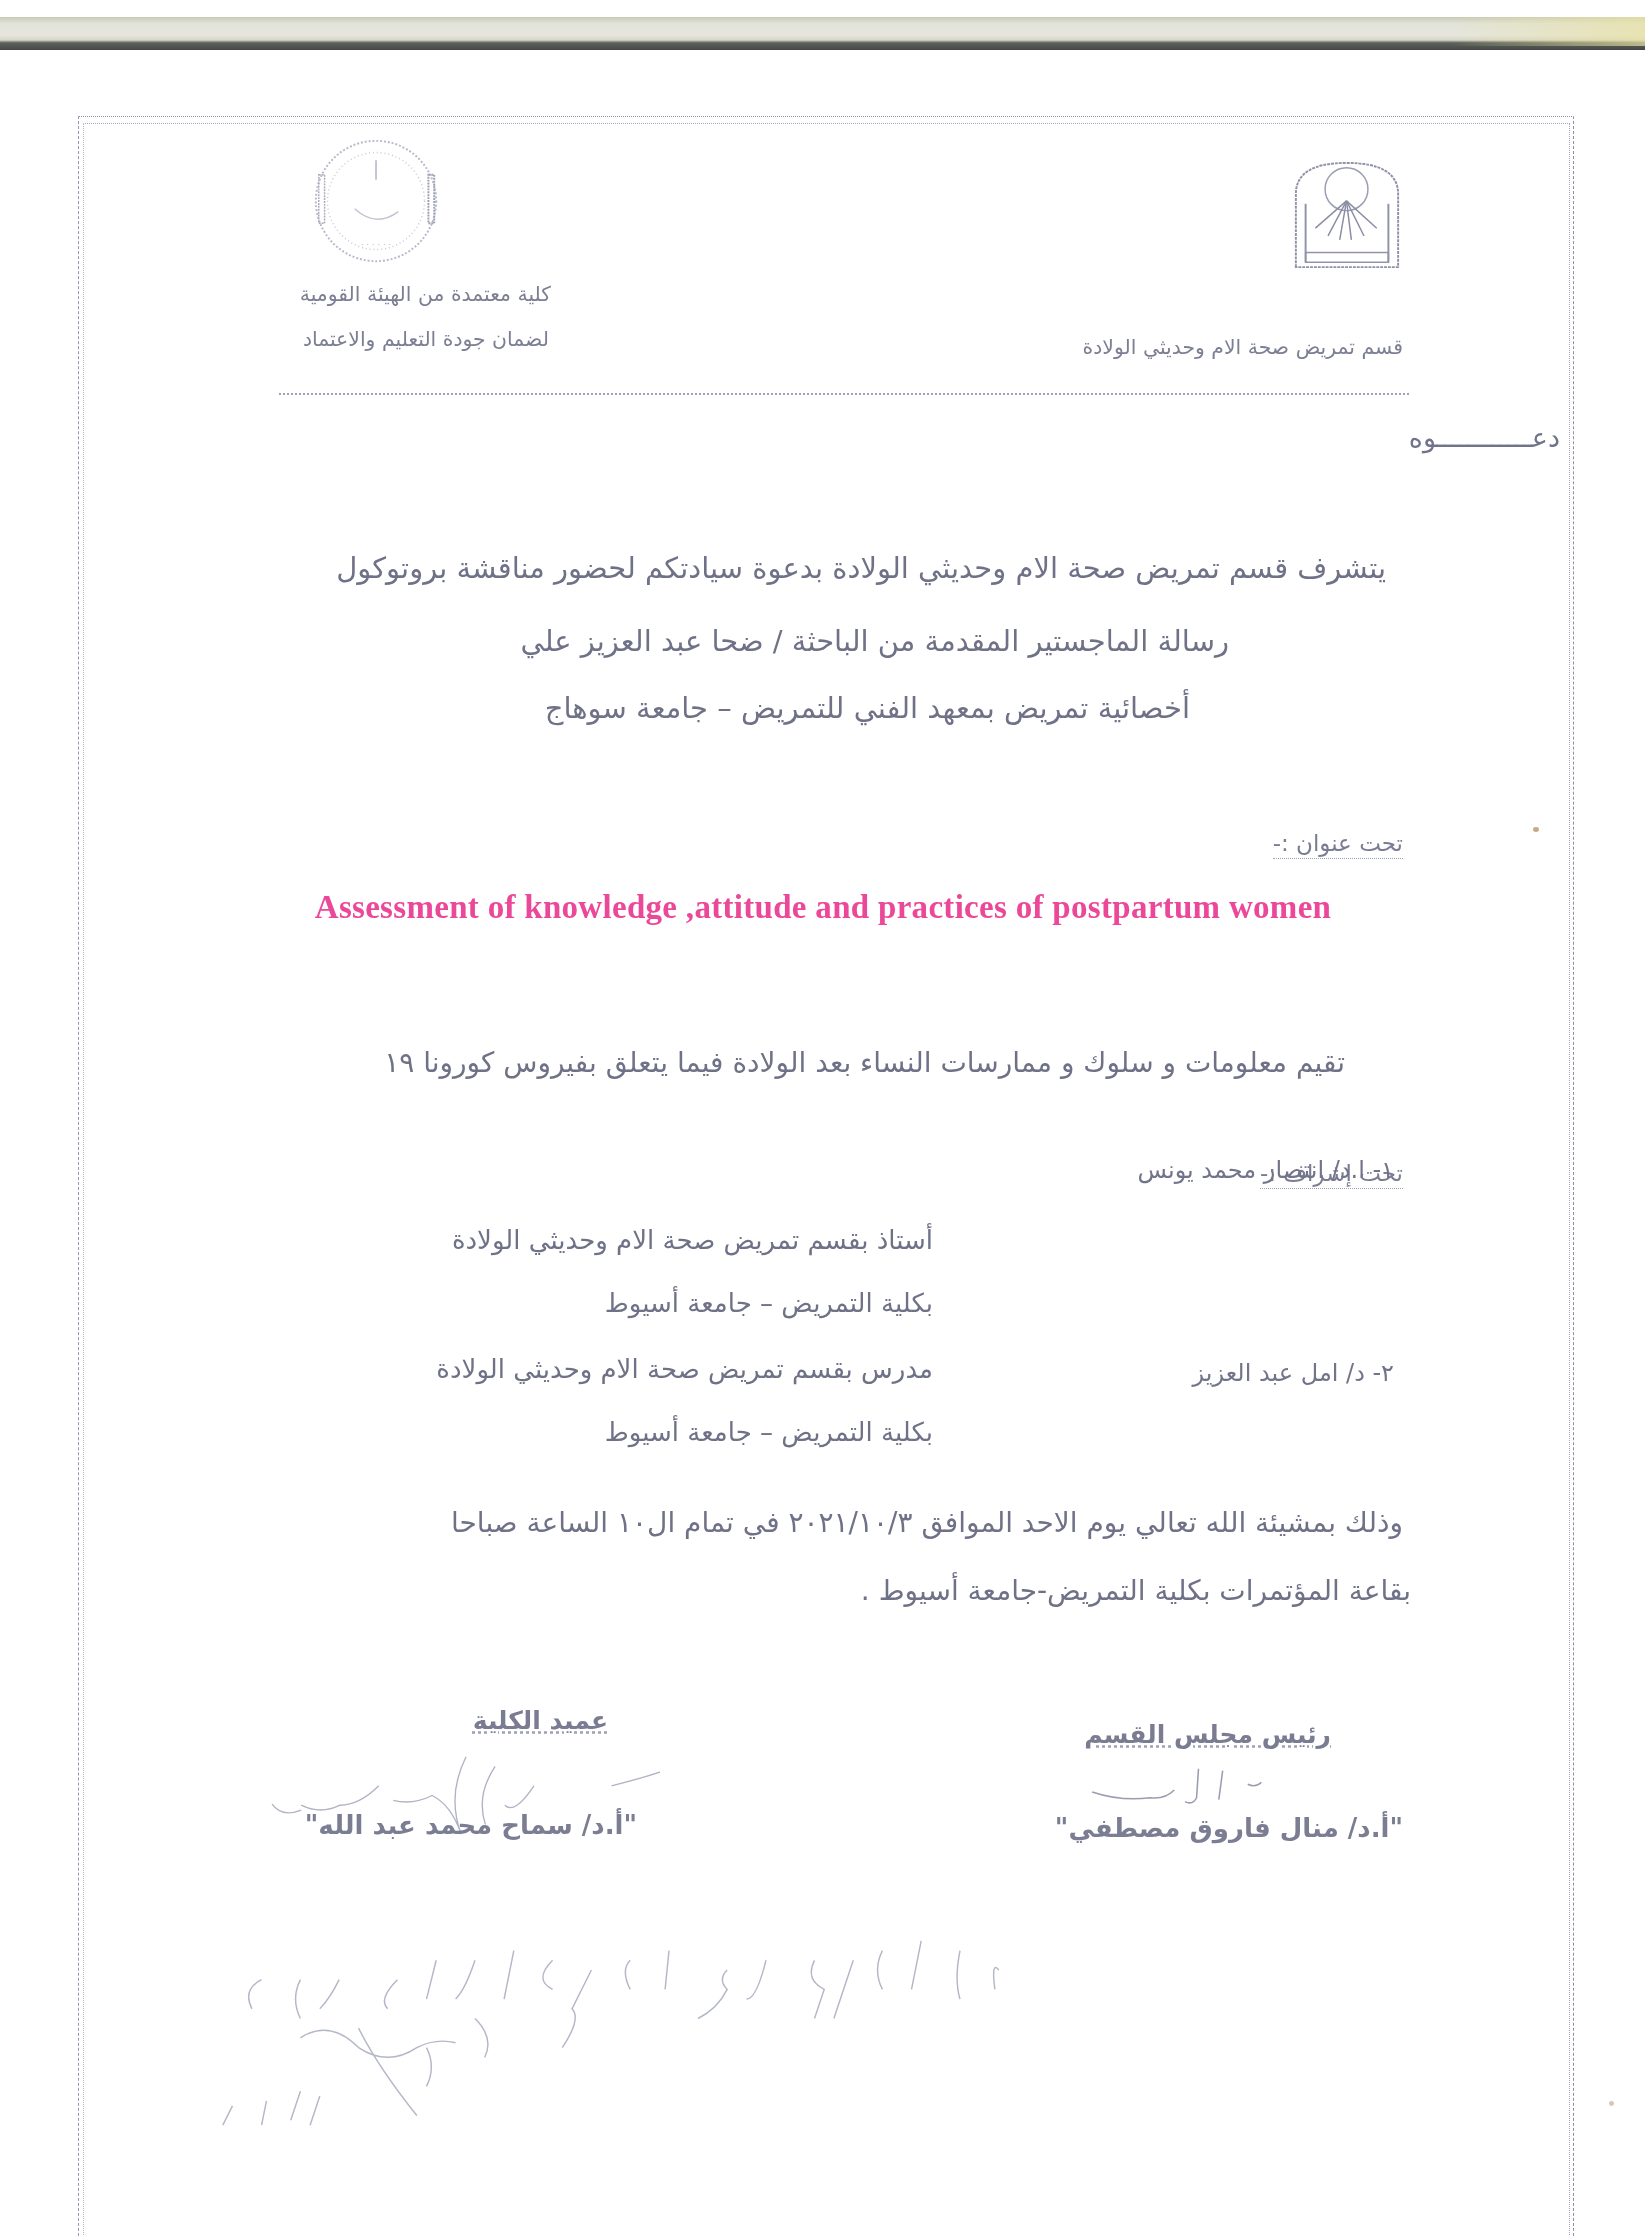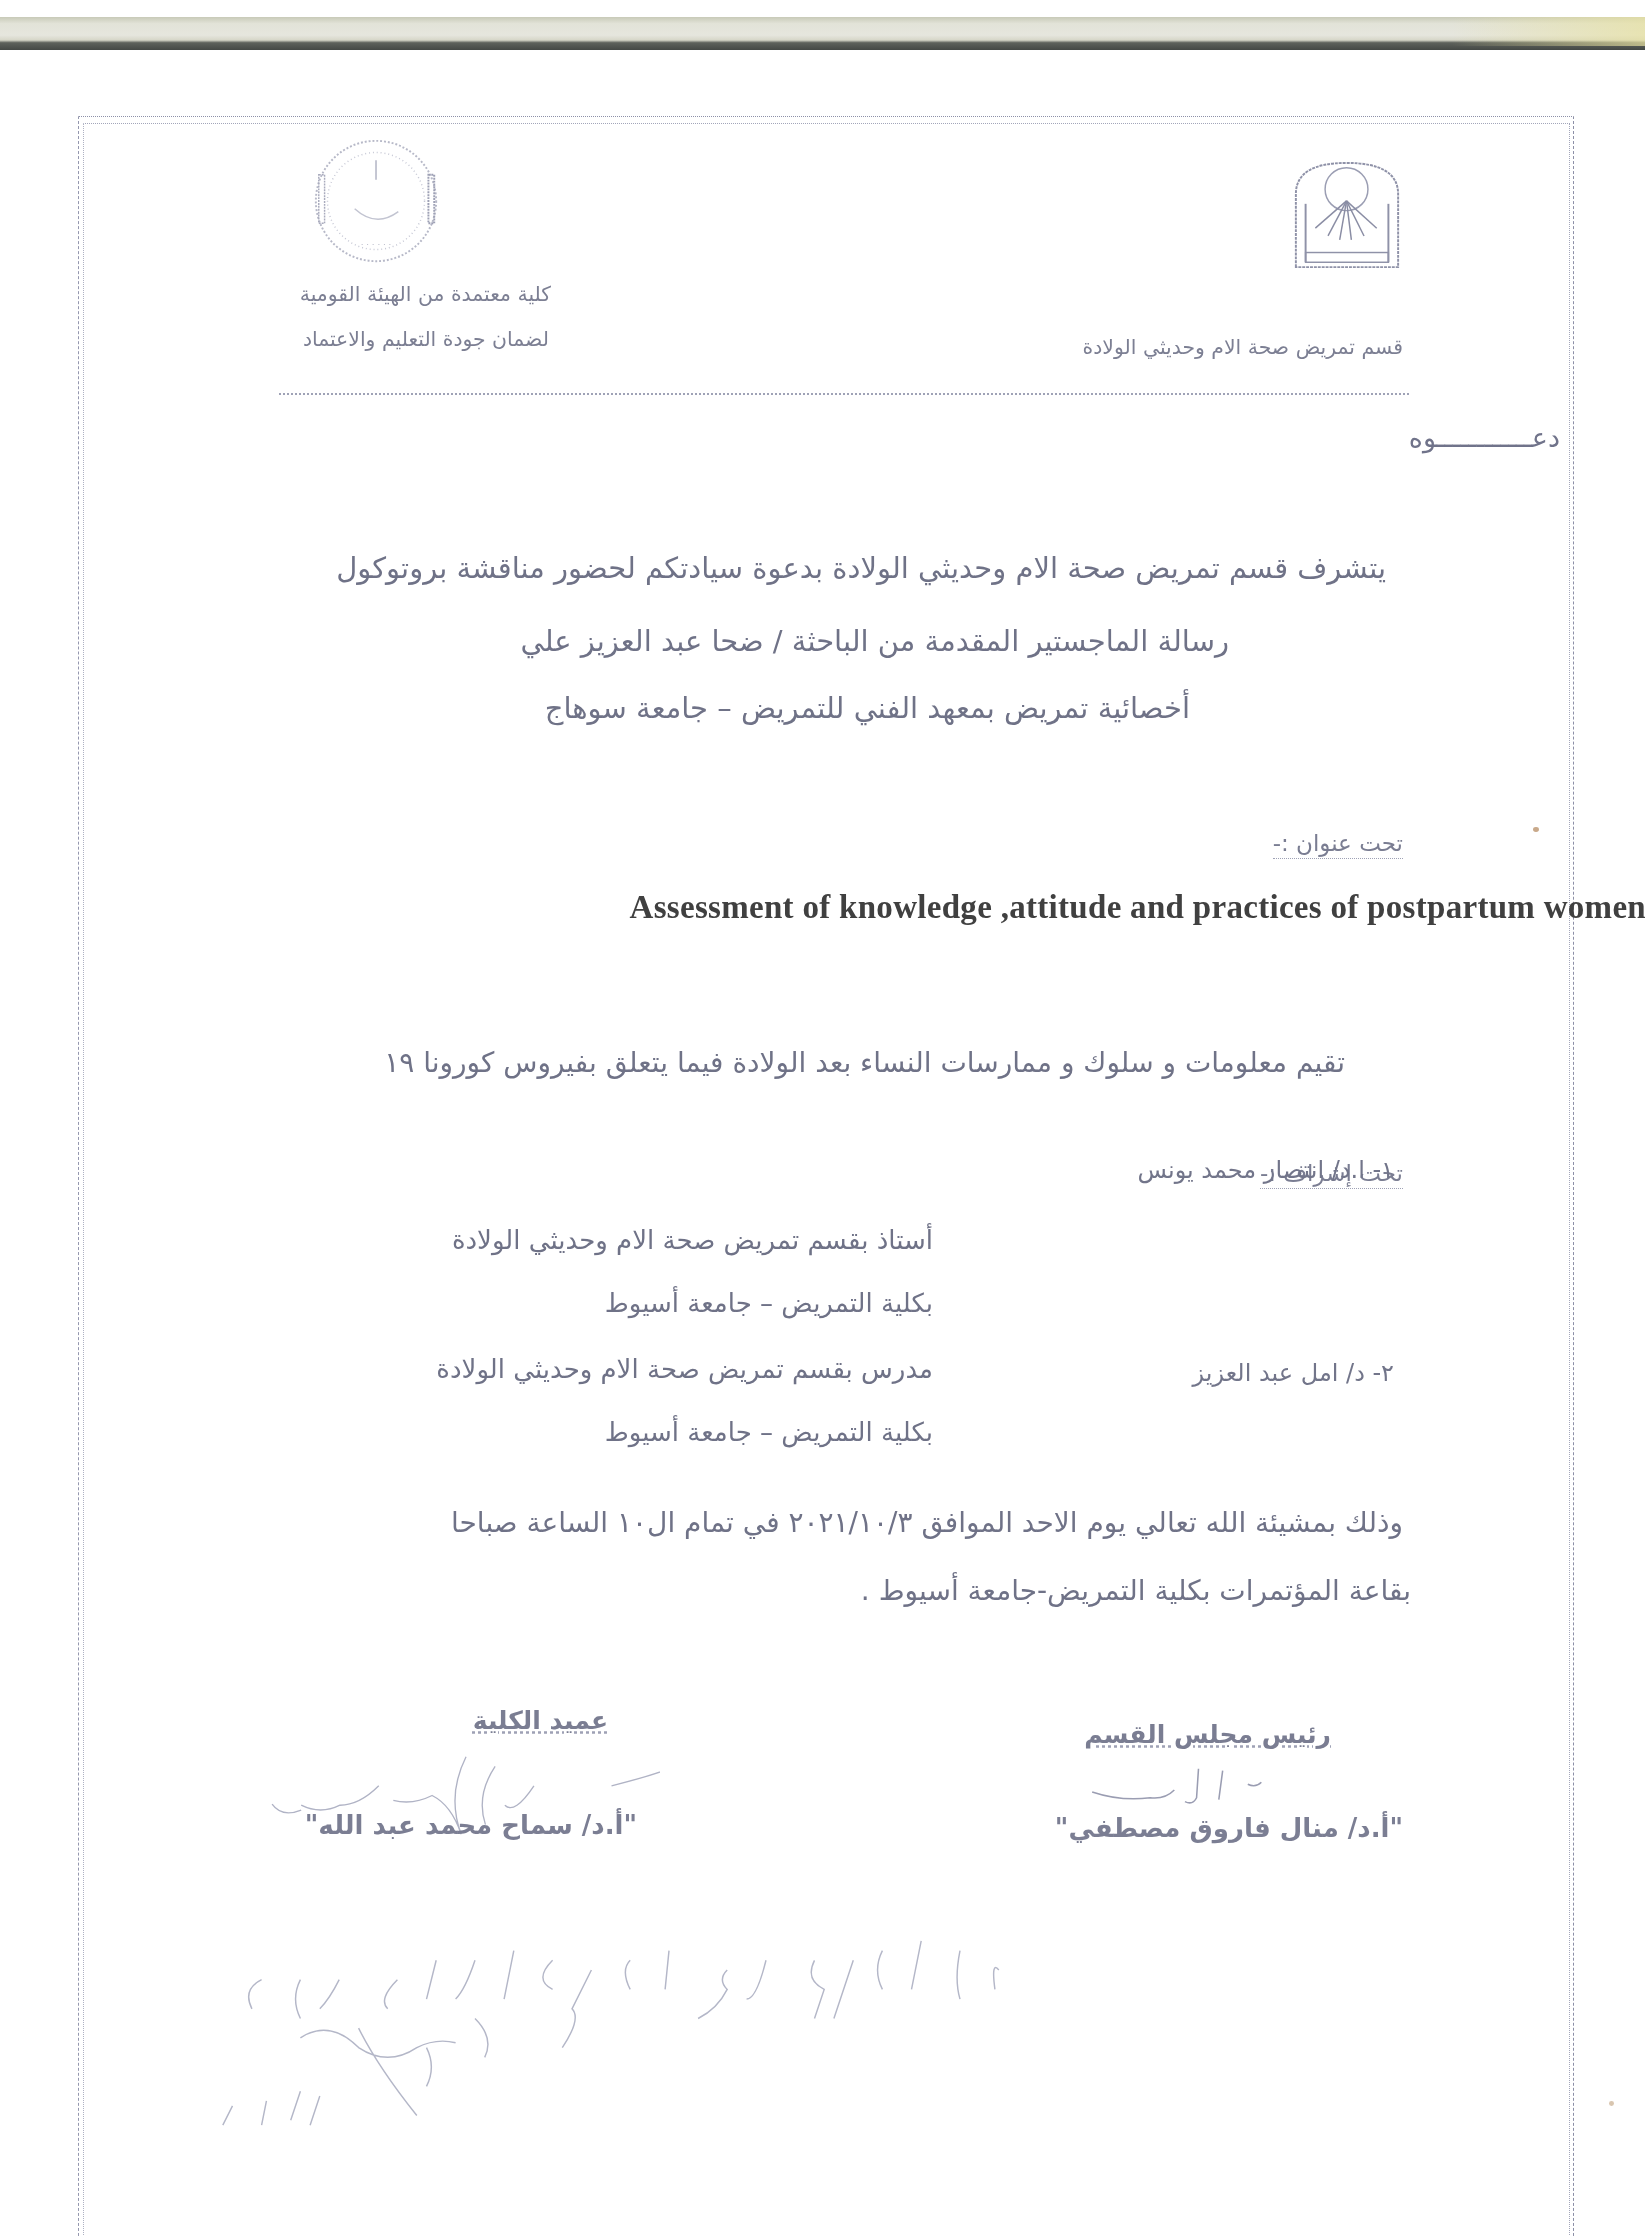--- a/index.html
+++ b/index.html
@@ -96,25 +96,25 @@
       font-size: 23px;
       color: #7a7d92;
       white-space: nowrap;
       border-bottom: 1px dotted #9ea1b5;
       padding-bottom: 1.9px;
     }
     .under-title { right: 243px; top: 830px; }
 
     .en-title {
       left: 0; width: 1646px; top: 886px;
-      text-align: right;
+      text-align: center;
       font-family: "Liberation Serif", serif;
       font-size: 33px;
       font-weight: bold;
-      color: #404040;
+      color: #ec4899;
       line-height: 43px;
       letter-spacing: 0.3px;
     }
 
     .ar-title { right: 301px; top: 1046px; font-size: 28px; }
 
     .supervision { right: 243px; top: 1160px; }
 
     .sup-name {
       font-size: 24px;

